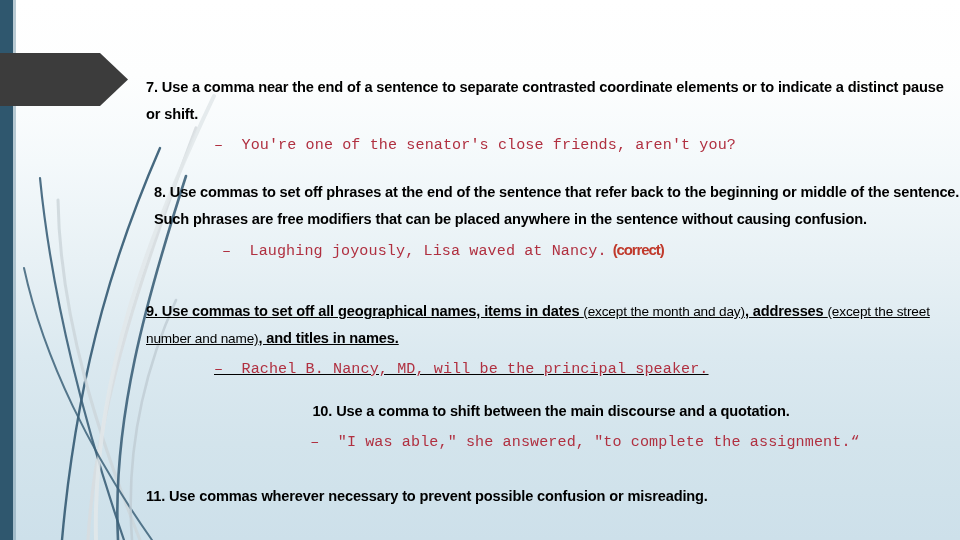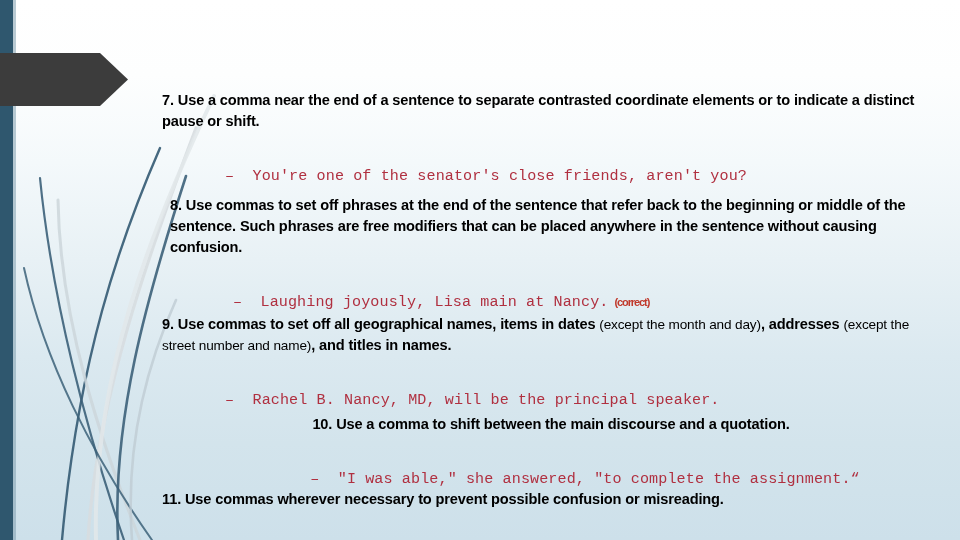--- a/index.html
+++ b/index.html
@@ -74,56 +74,56 @@
     top: 74px;
     width: 810px;
   }
 
   .block { margin-bottom: 0; }
 
   .rule-text {
     font-family: "Liberation Sans", sans-serif;
     font-weight: bold;
     font-size: 14.6px;
-    line-height: 21px;
+    line-height: 27px;
     color: #000000;
     letter-spacing: -0.15px;
-    margin: 16px;
+    margin: 0;
   }
   .rule-text .thin {
     font-weight: normal;
     font-size: 13.6px;
   }
 
   .example {
     font-family: "Liberation Mono", monospace;
     font-size: 15.1px;
     line-height: 20px;
     color: #b03040;
-    margin: 11px;
+    margin: 0;
     padding-left: 68px;
     white-space: pre;
     letter-spacing: .1px;
   }
 
   .tag-correct {
     font-family: "Liberation Sans", sans-serif;
     font-weight: bold;
-    font-size: 11px;
+    font-size: 15px;
     color: #c0392b;
     letter-spacing: -1.1px;
     margin-left: 6px;
   }
 
   
   #b7  { position:absolute; left:0;  top:0;   width:810px; }
   #b8  { position:absolute; left:8px;  top:105px; width:810px; }
-  #b9  { position:absolute; left:0;  top:224px; width:810px; }
+  #b9  { position:absolute; left:0;  top:224px; width:810px;text-decoration:underline; }
   #b10 { position:absolute; left:0;  top:324px; width:810px;text-align:center; }
-  #b11 { position:absolute; left:0;  top:399px; width:810px; }
+  #b11 { position:absolute; left:0;  top:409px; width:810px; }
 
   .gap-sm { height: 7px; }
 </style>
 </head>
 <body>
 
 <div id="slide">
 
   <div id="left-bar"></div>
   <div id="left-bar-inner"></div>
@@ -149,21 +149,21 @@
 
     <div id="b7" class="block">
       <p class="rule-text">7. Use a comma near the end of a sentence to separate contrasted coordinate elements or to indicate a distinct pause or shift.</p>
       <div class="gap-sm"></div>
       <p class="example">–  You're one of the senator's close friends, aren't you?</p>
     </div>
 
     <div id="b8" class="block">
       <p class="rule-text">8. Use commas to set off phrases at the end of the sentence that refer back to the beginning or middle of the sentence. Such phrases are free modifiers that can be placed anywhere in the sentence without causing confusion.</p>
       <div class="gap-sm"></div>
-      <p class="example"><span>–  Laughing joyously, Lisa main at Nancy.</span><span class="tag-correct">(correct)</span></p>
+      <p class="example"><span>–  Laughing joyously, Lisa waved at Nancy.</span><span class="tag-correct">(correct)</span></p>
     </div>
 
     <div id="b9" class="block">
       <p class="rule-text"><span>9. Use commas to set off all geographical names, items in dates </span><span class="thin">(except the month and day)</span><span>, addresses </span><span class="thin">(except the street number and name)</span><span>, and titles in names.</span></p>
       <div class="gap-sm"></div>
       <p class="example">–  Rachel B. Nancy, MD, will be the principal speaker.</p>
     </div>
 
     <div id="b10" class="block">
       <p class="rule-text">10. Use a comma to shift between the main discourse and a quotation.</p>

